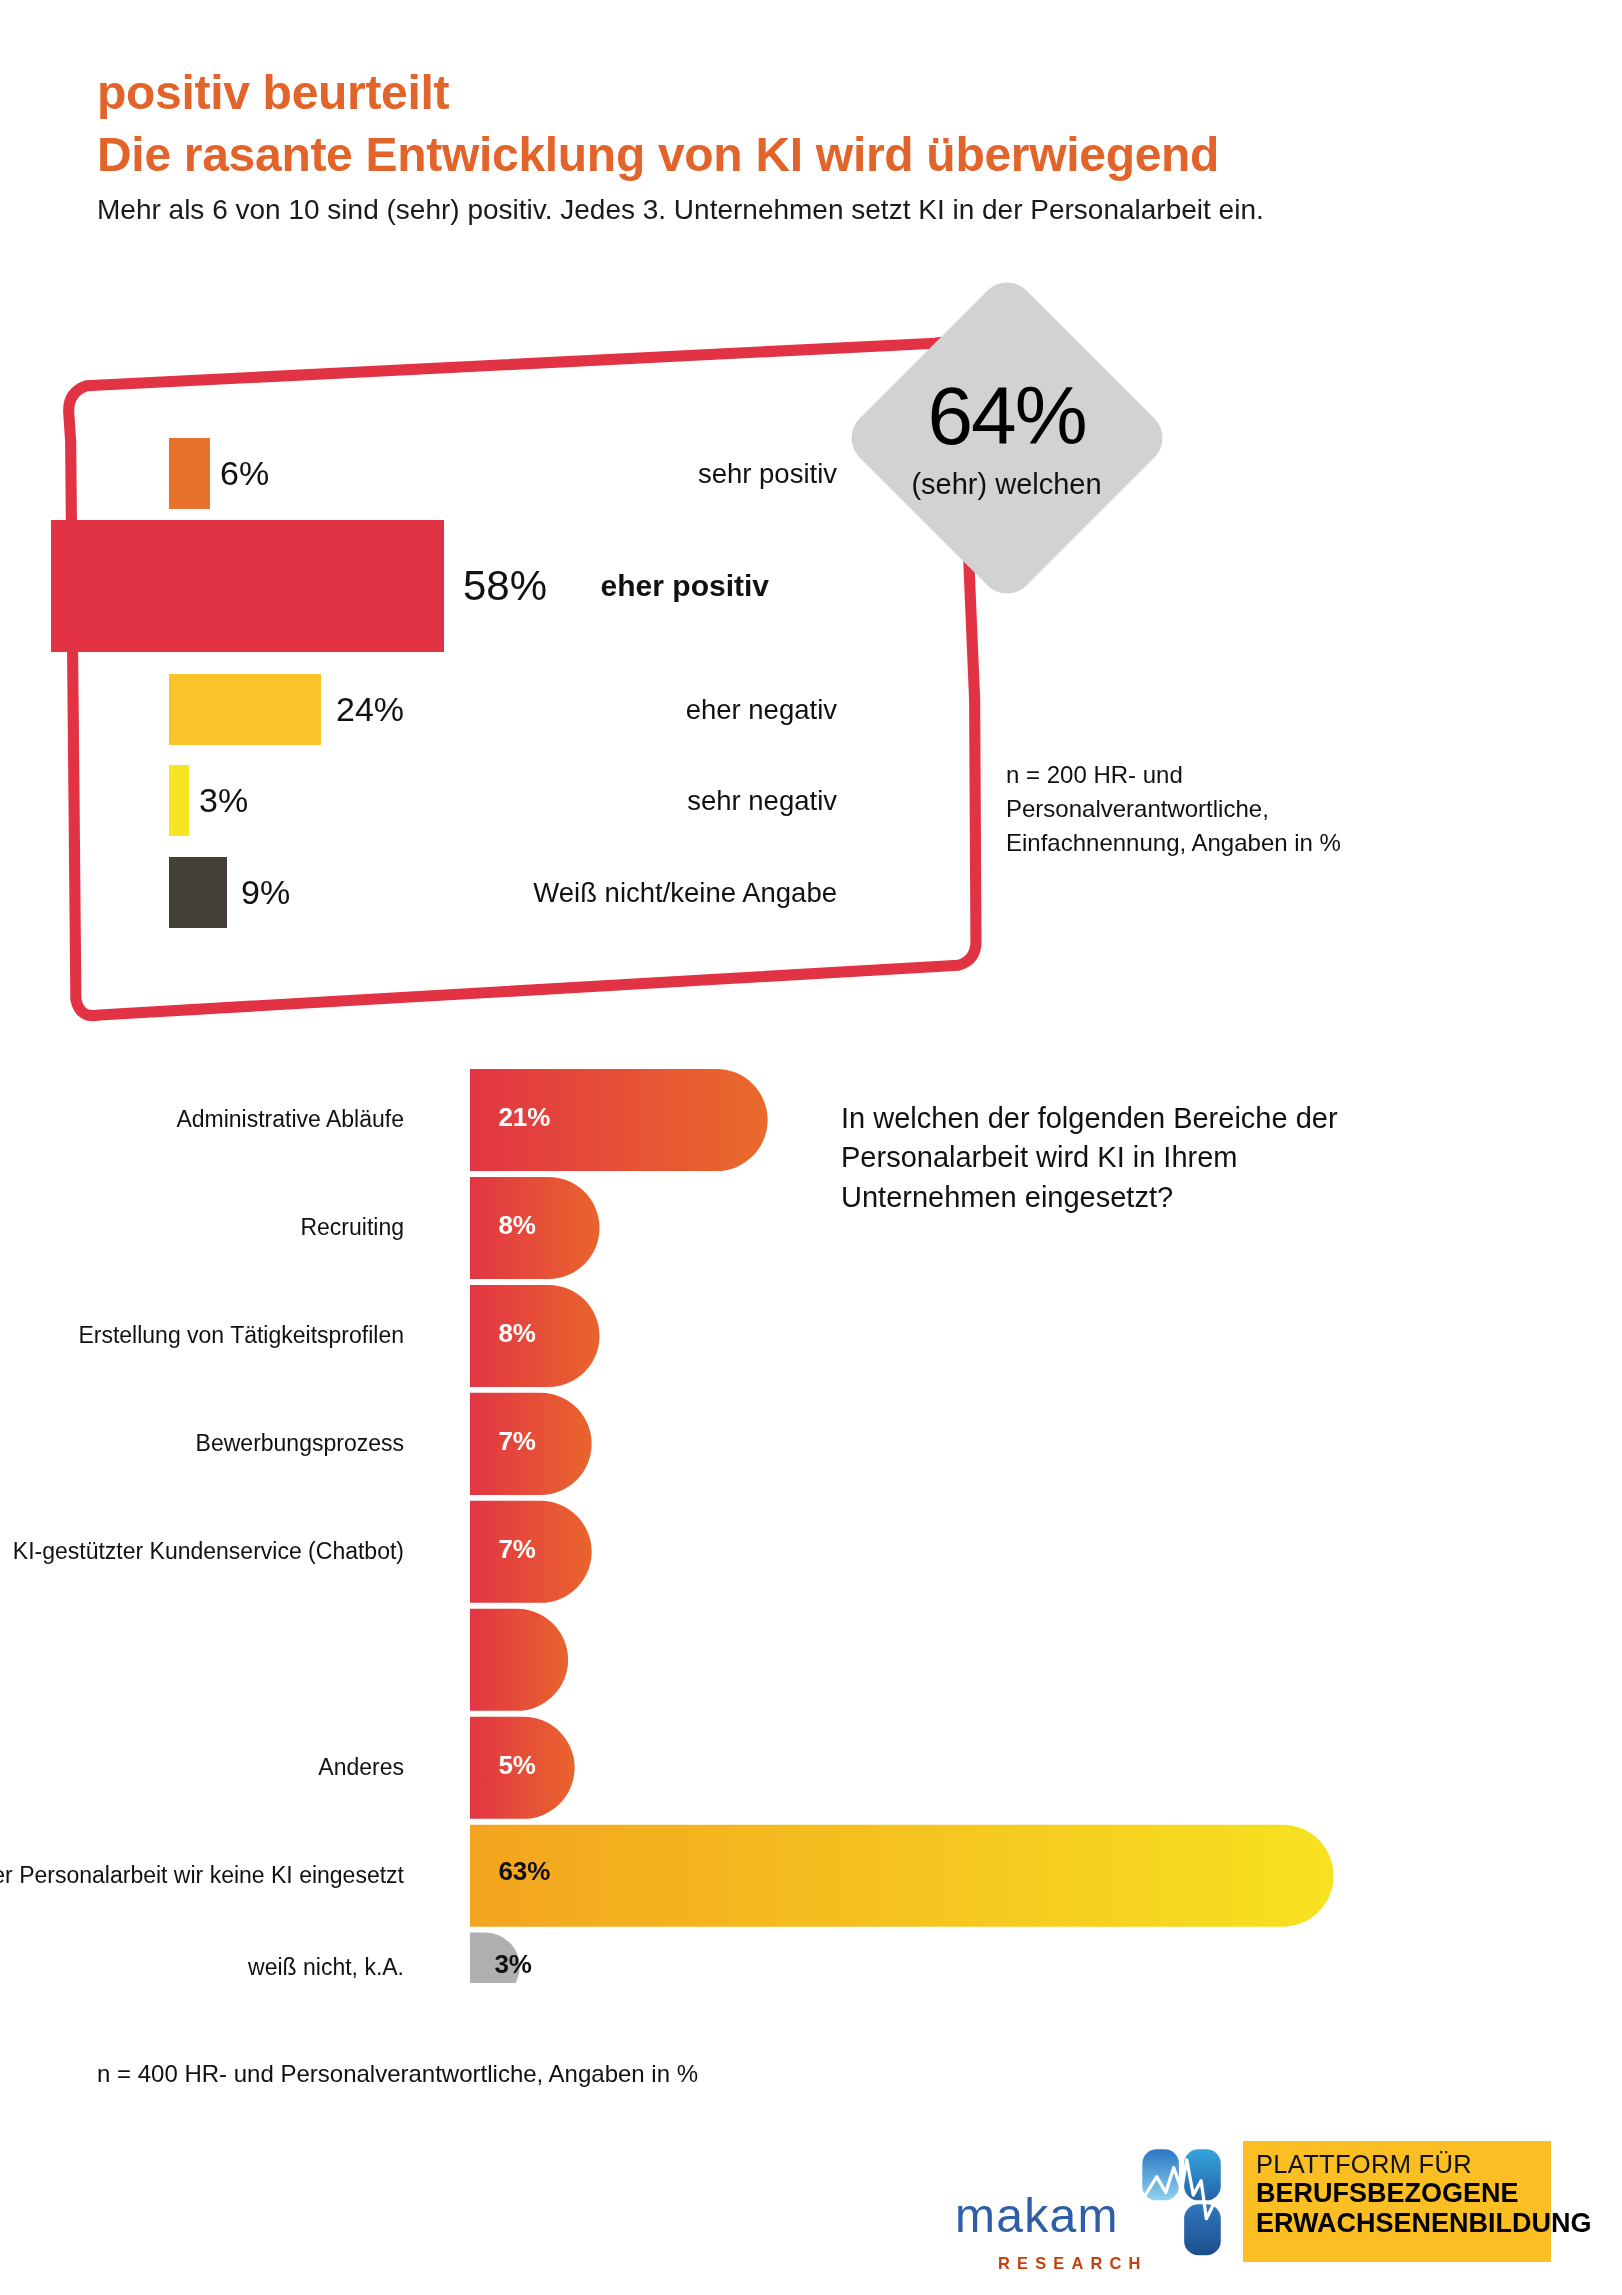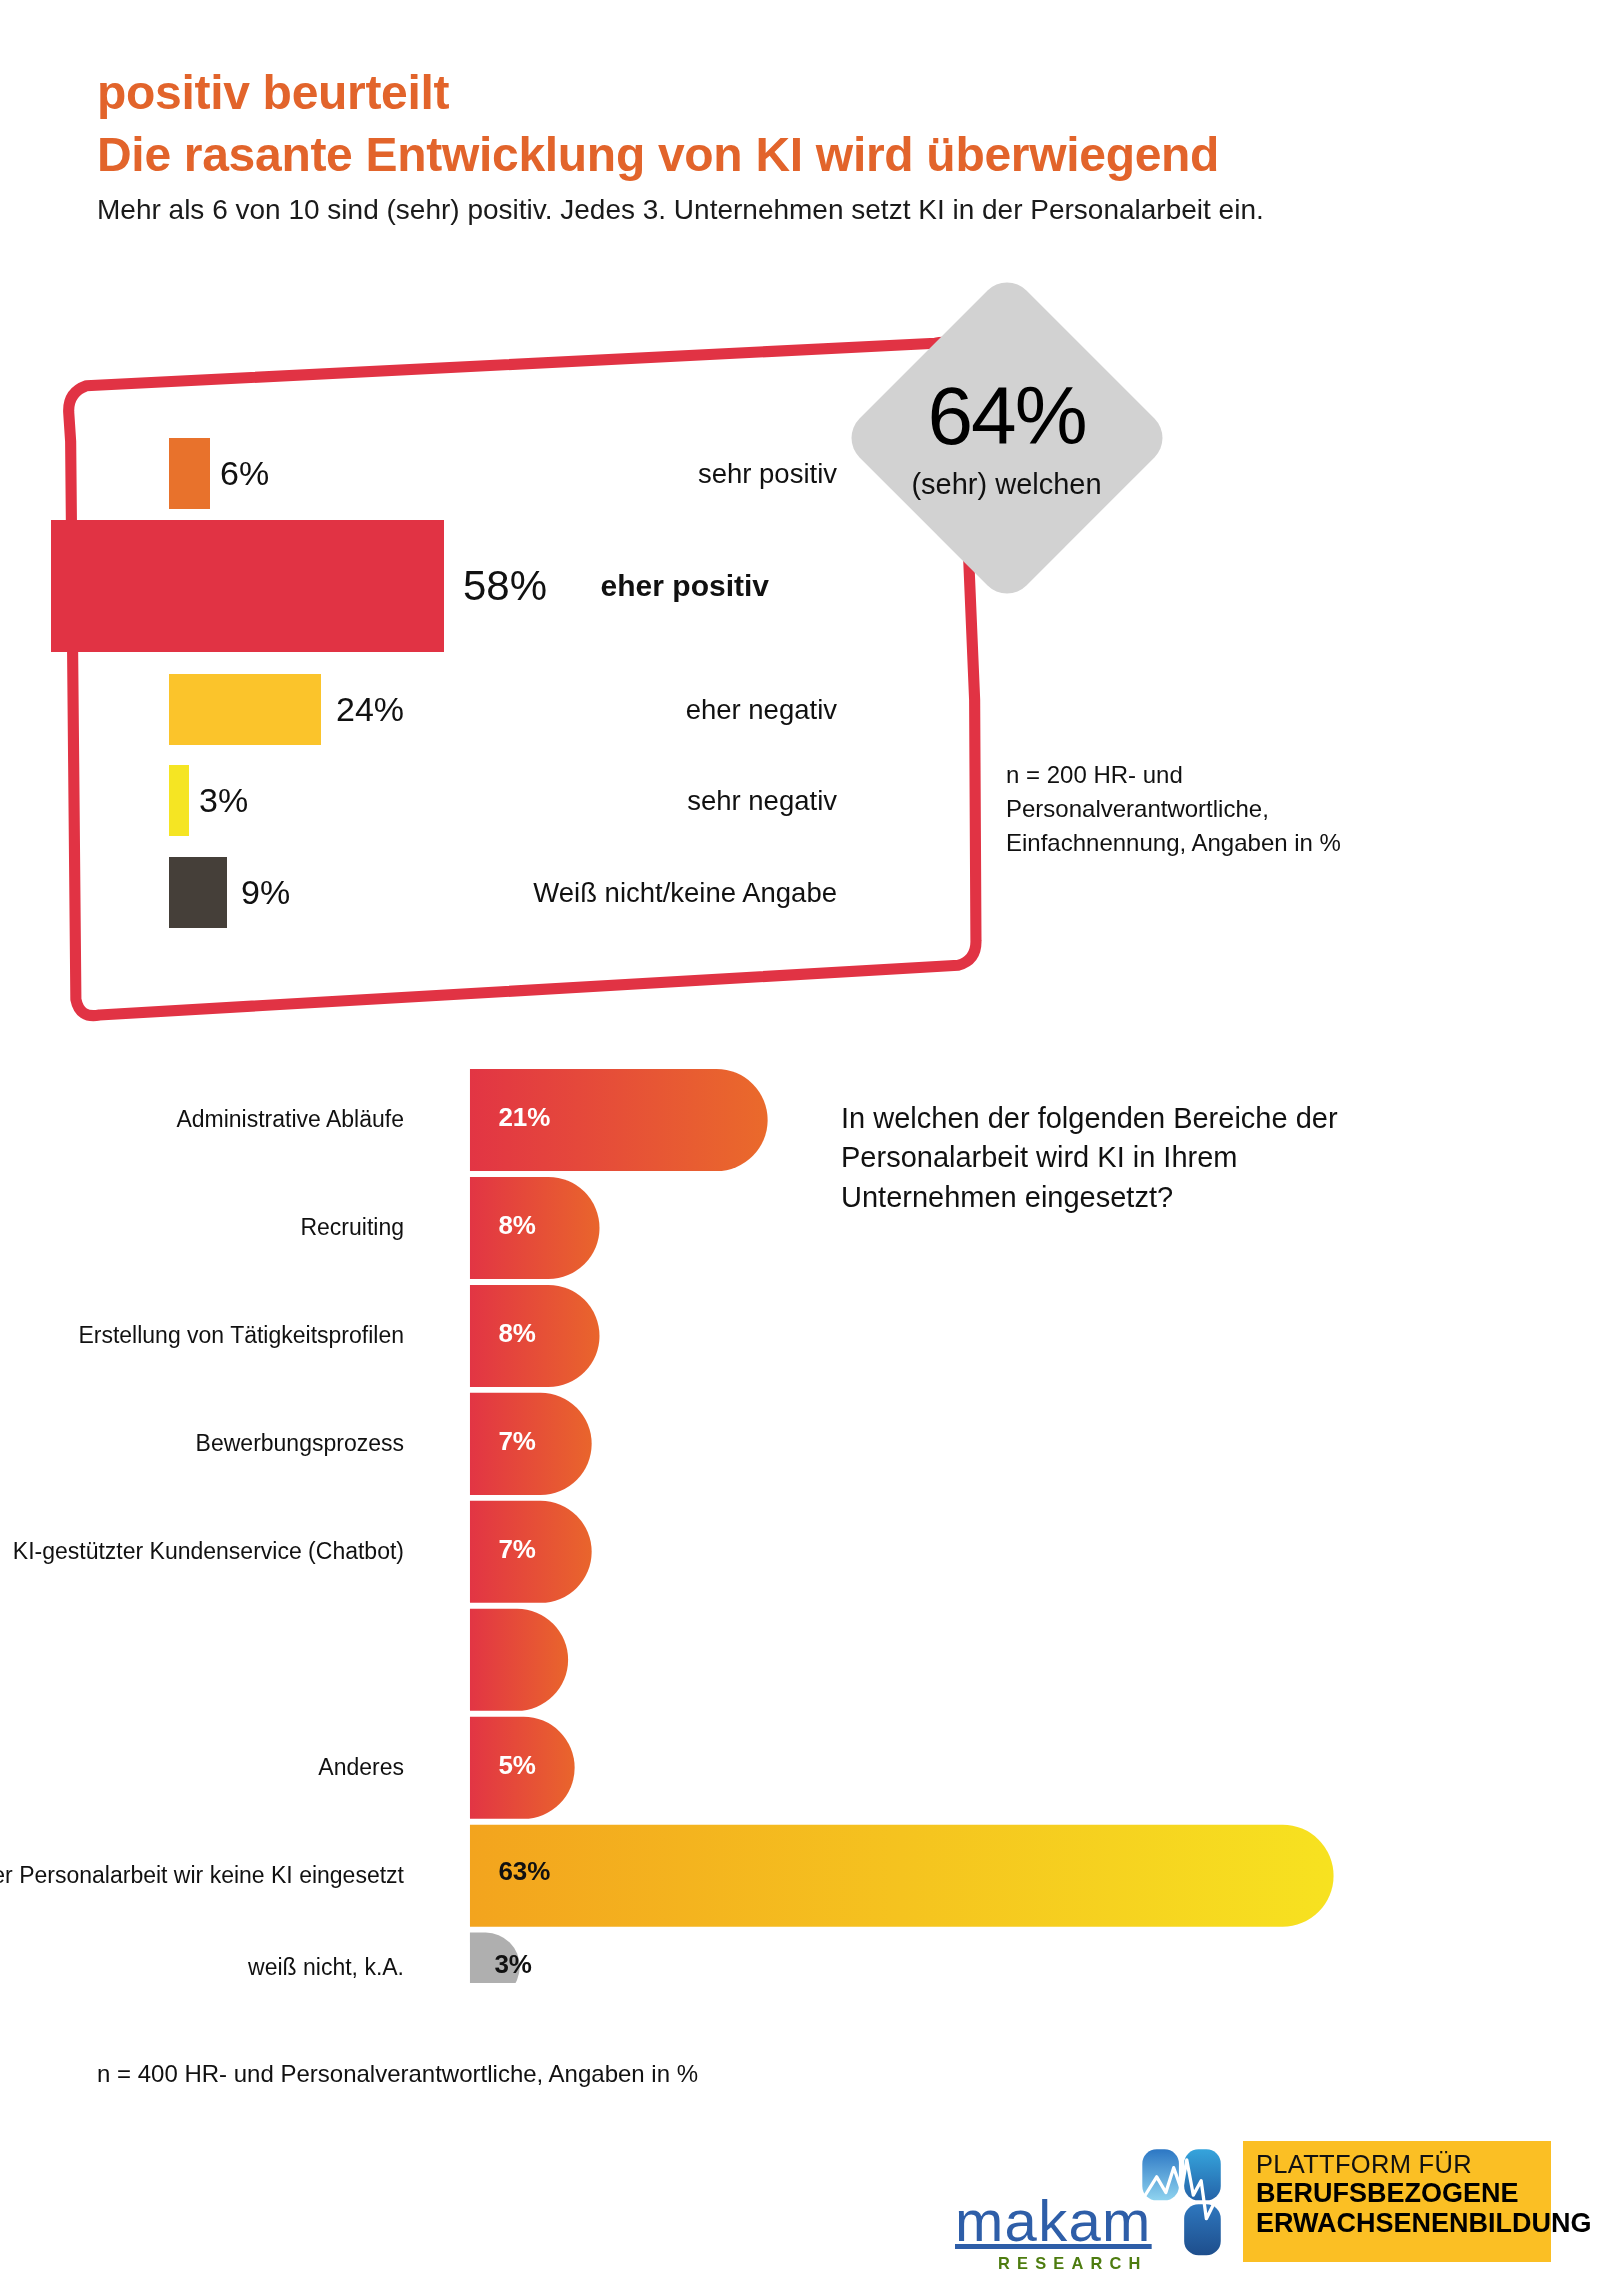--- a/index.html
+++ b/index.html
@@ -73,23 +73,23 @@
     font-size:29px;line-height:1.36;color:#111;
   }
   .note-bot{
     position:absolute;left:97px;top:2060px;width:916px;
     font-size:24px;color:#111;
   }
 
   
   .footer{position:absolute;left:0;top:2127px;width:1623px;height:169px;}
   .makam{position:absolute;left:955px;top:14.4px;width:275px;height:131px;}
-  .makam-word{position:absolute;left:0;top:51px;font-size:58px;color:#2E5EA8;
-     font-weight:normal;letter-spacing:1.3px;line-height:1;text-decoration:underline;}
-  .makam-sub{position:absolute;left:43px;top:113px;font-size:16.4px;color:#4d7c0f;
+  .makam-word{position:absolute;left:0;top:51px;font-size:48px;color:#2E5EA8;
+     font-weight:normal;letter-spacing:1.3px;line-height:1;}
+  .makam-sub{position:absolute;left:43px;top:113px;font-size:16.4px;color:#c2410c;
      letter-spacing:7.2px;font-weight:bold;}
   .makam-icon{position:absolute;left:186px;top:6.5px;width:85px;height:108px;}
   .pf{
     position:absolute;left:1243px;top:14.4px;width:308px;height:121px;
     background:#FBBF24;padding:9.2px 11.8px 6.5px 13px;box-sizing:border-box;
   }
   .pf-l1{font-size:25.5px;color:#111;letter-spacing:0.3px;line-height:1.08;}
   .pf-l2,.pf-l3{font-size:27px;color:#000;font-weight:bold;letter-spacing:0px;line-height:1.12;}
 </style>
 </head>

